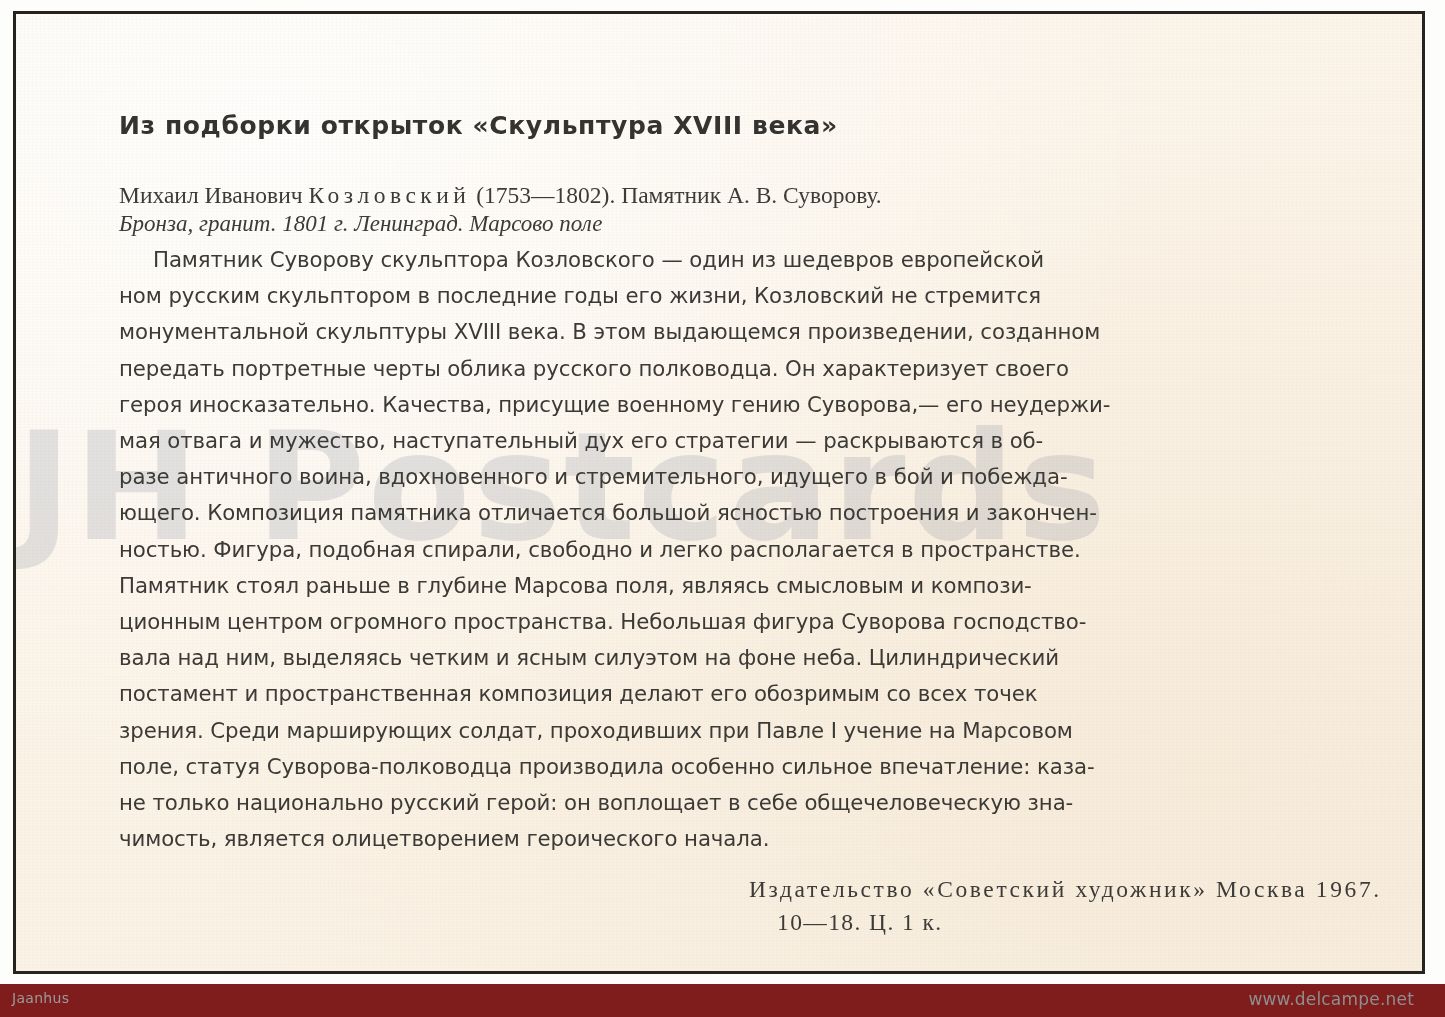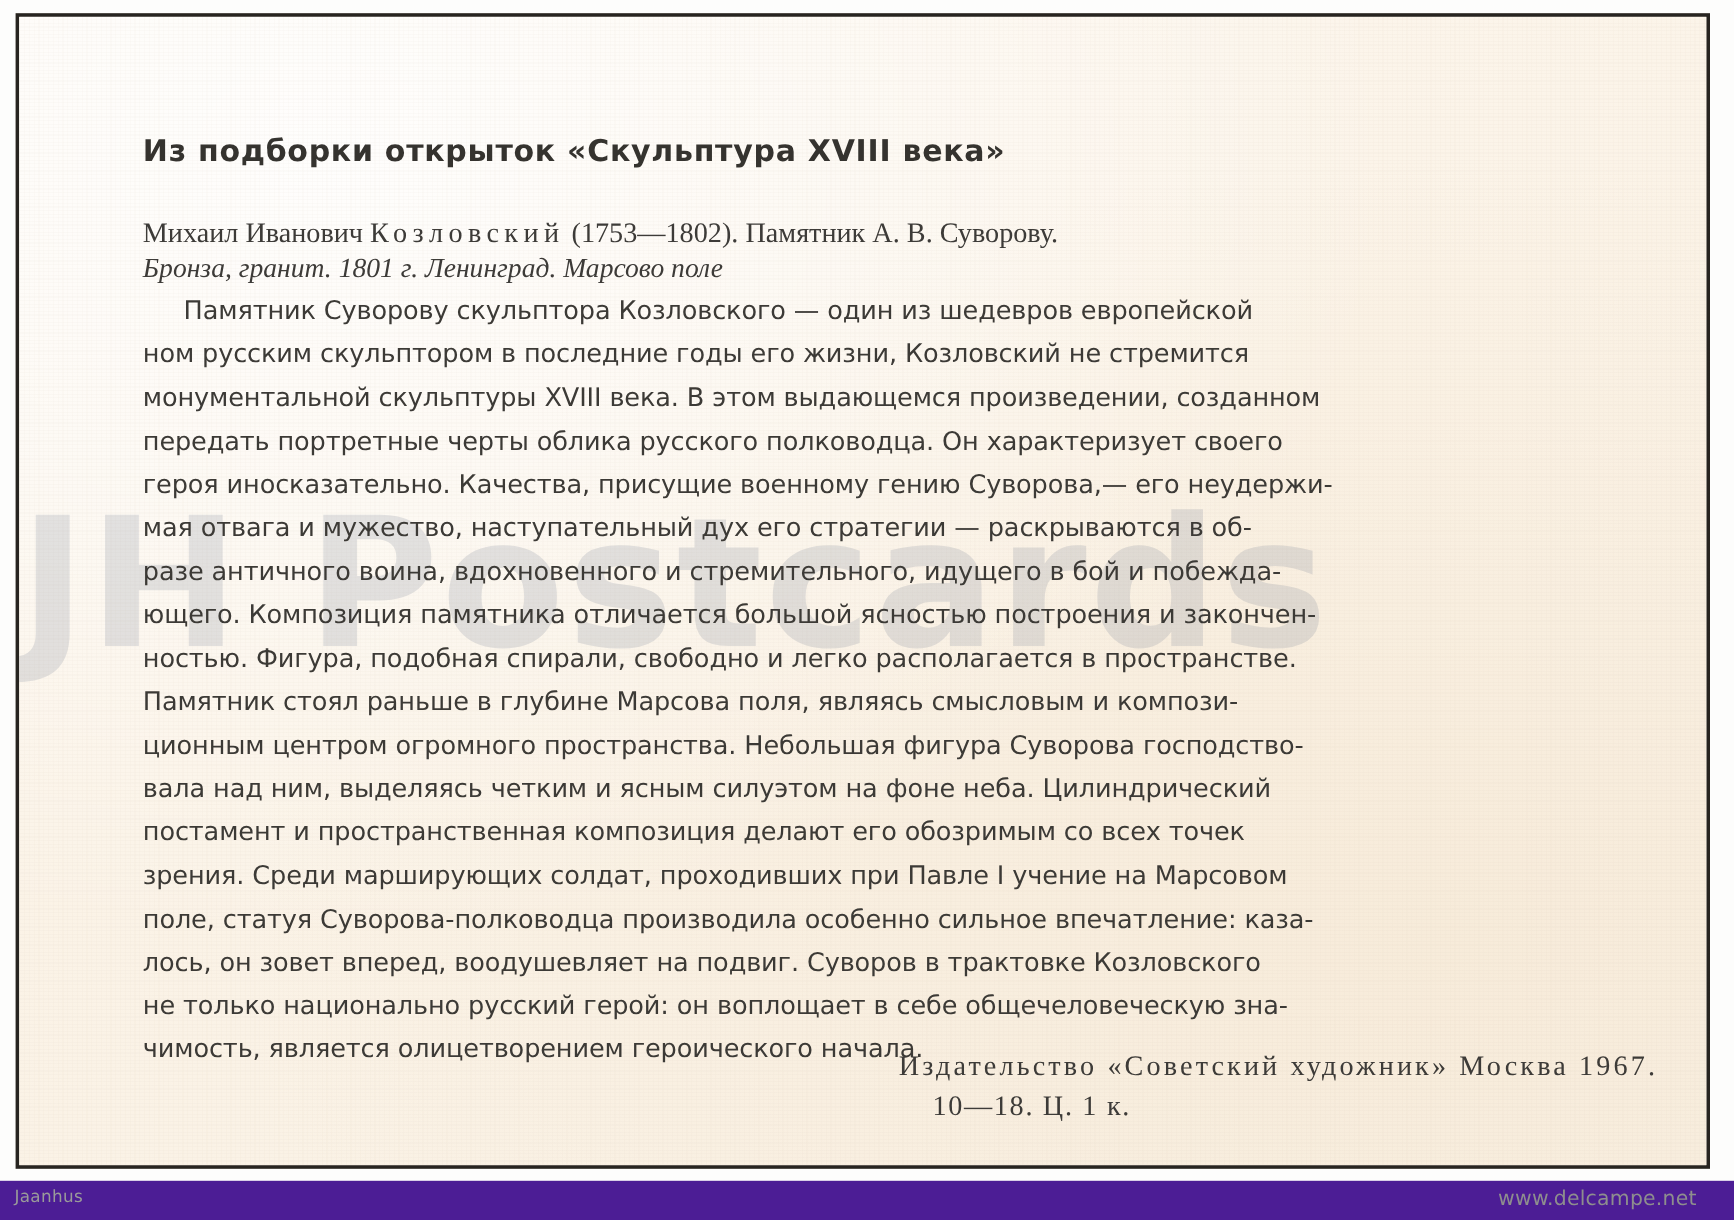--- a/index.html
+++ b/index.html
@@ -156,21 +156,21 @@
     margin-left: 28px;
   }
 
   
   #footer-bar {
     position: absolute;
     left: 0;
     top: 984px;
     width: 1445px;
     height: 33px;
-    background: #4c1d95;
+    background: #7f1d1d;
   }
   #footer-left {
     position: absolute;
     left: 12px;
     top: 6px;
     font-family: "DejaVu Sans", sans-serif;
     font-size: 14px;
     color: #9a9a9a;
     letter-spacing: 0.3px;
   }
@@ -214,21 +214,20 @@
           <div class="line">мая отвага и мужество, наступательный дух его стратегии — раскрываются в об-</div>
           <div class="line">разе античного воина, вдохновенного и стремительного, идущего в бой и побежда-</div>
           <div class="line">ющего. Композиция памятника отличается большой ясностью построения и закончен-</div>
           <div class="line">ностью. Фигура, подобная спирали, свободно и легко располагается в пространстве.</div>
           <div class="line">Памятник стоял раньше в глубине Марсова поля, являясь смысловым и компози-</div>
           <div class="line">ционным центром огромного пространства. Небольшая фигура Суворова господство-</div>
           <div class="line">вала над ним, выделяясь четким и ясным силуэтом на фоне неба. Цилиндрический</div>
           <div class="line">постамент и пространственная композиция делают его обозримым со всех точек</div>
           <div class="line">зрения. Среди марширующих солдат, проходивших при Павле I учение на Марсовом</div>
           <div class="line">поле, статуя Суворова-полководца производила особенно сильное впечатление: каза-</div>
-          <div class="line">лось, он зовет вперед, воодушевляет на подвиг. Суворов в трактовке Козловского</div>
           <div class="line">не только национально русский герой: он воплощает в себе общечеловеческую зна-</div>
           <div class="line">чимость, является олицетворением героического начала.</div>
         </div>
 
       <div id="imprint">Издательство «Советский художник» Москва 1967.</div>
 
       <div id="print-run">10—18. Ц. 1 к.</div>
 
     </div>
   </div>

